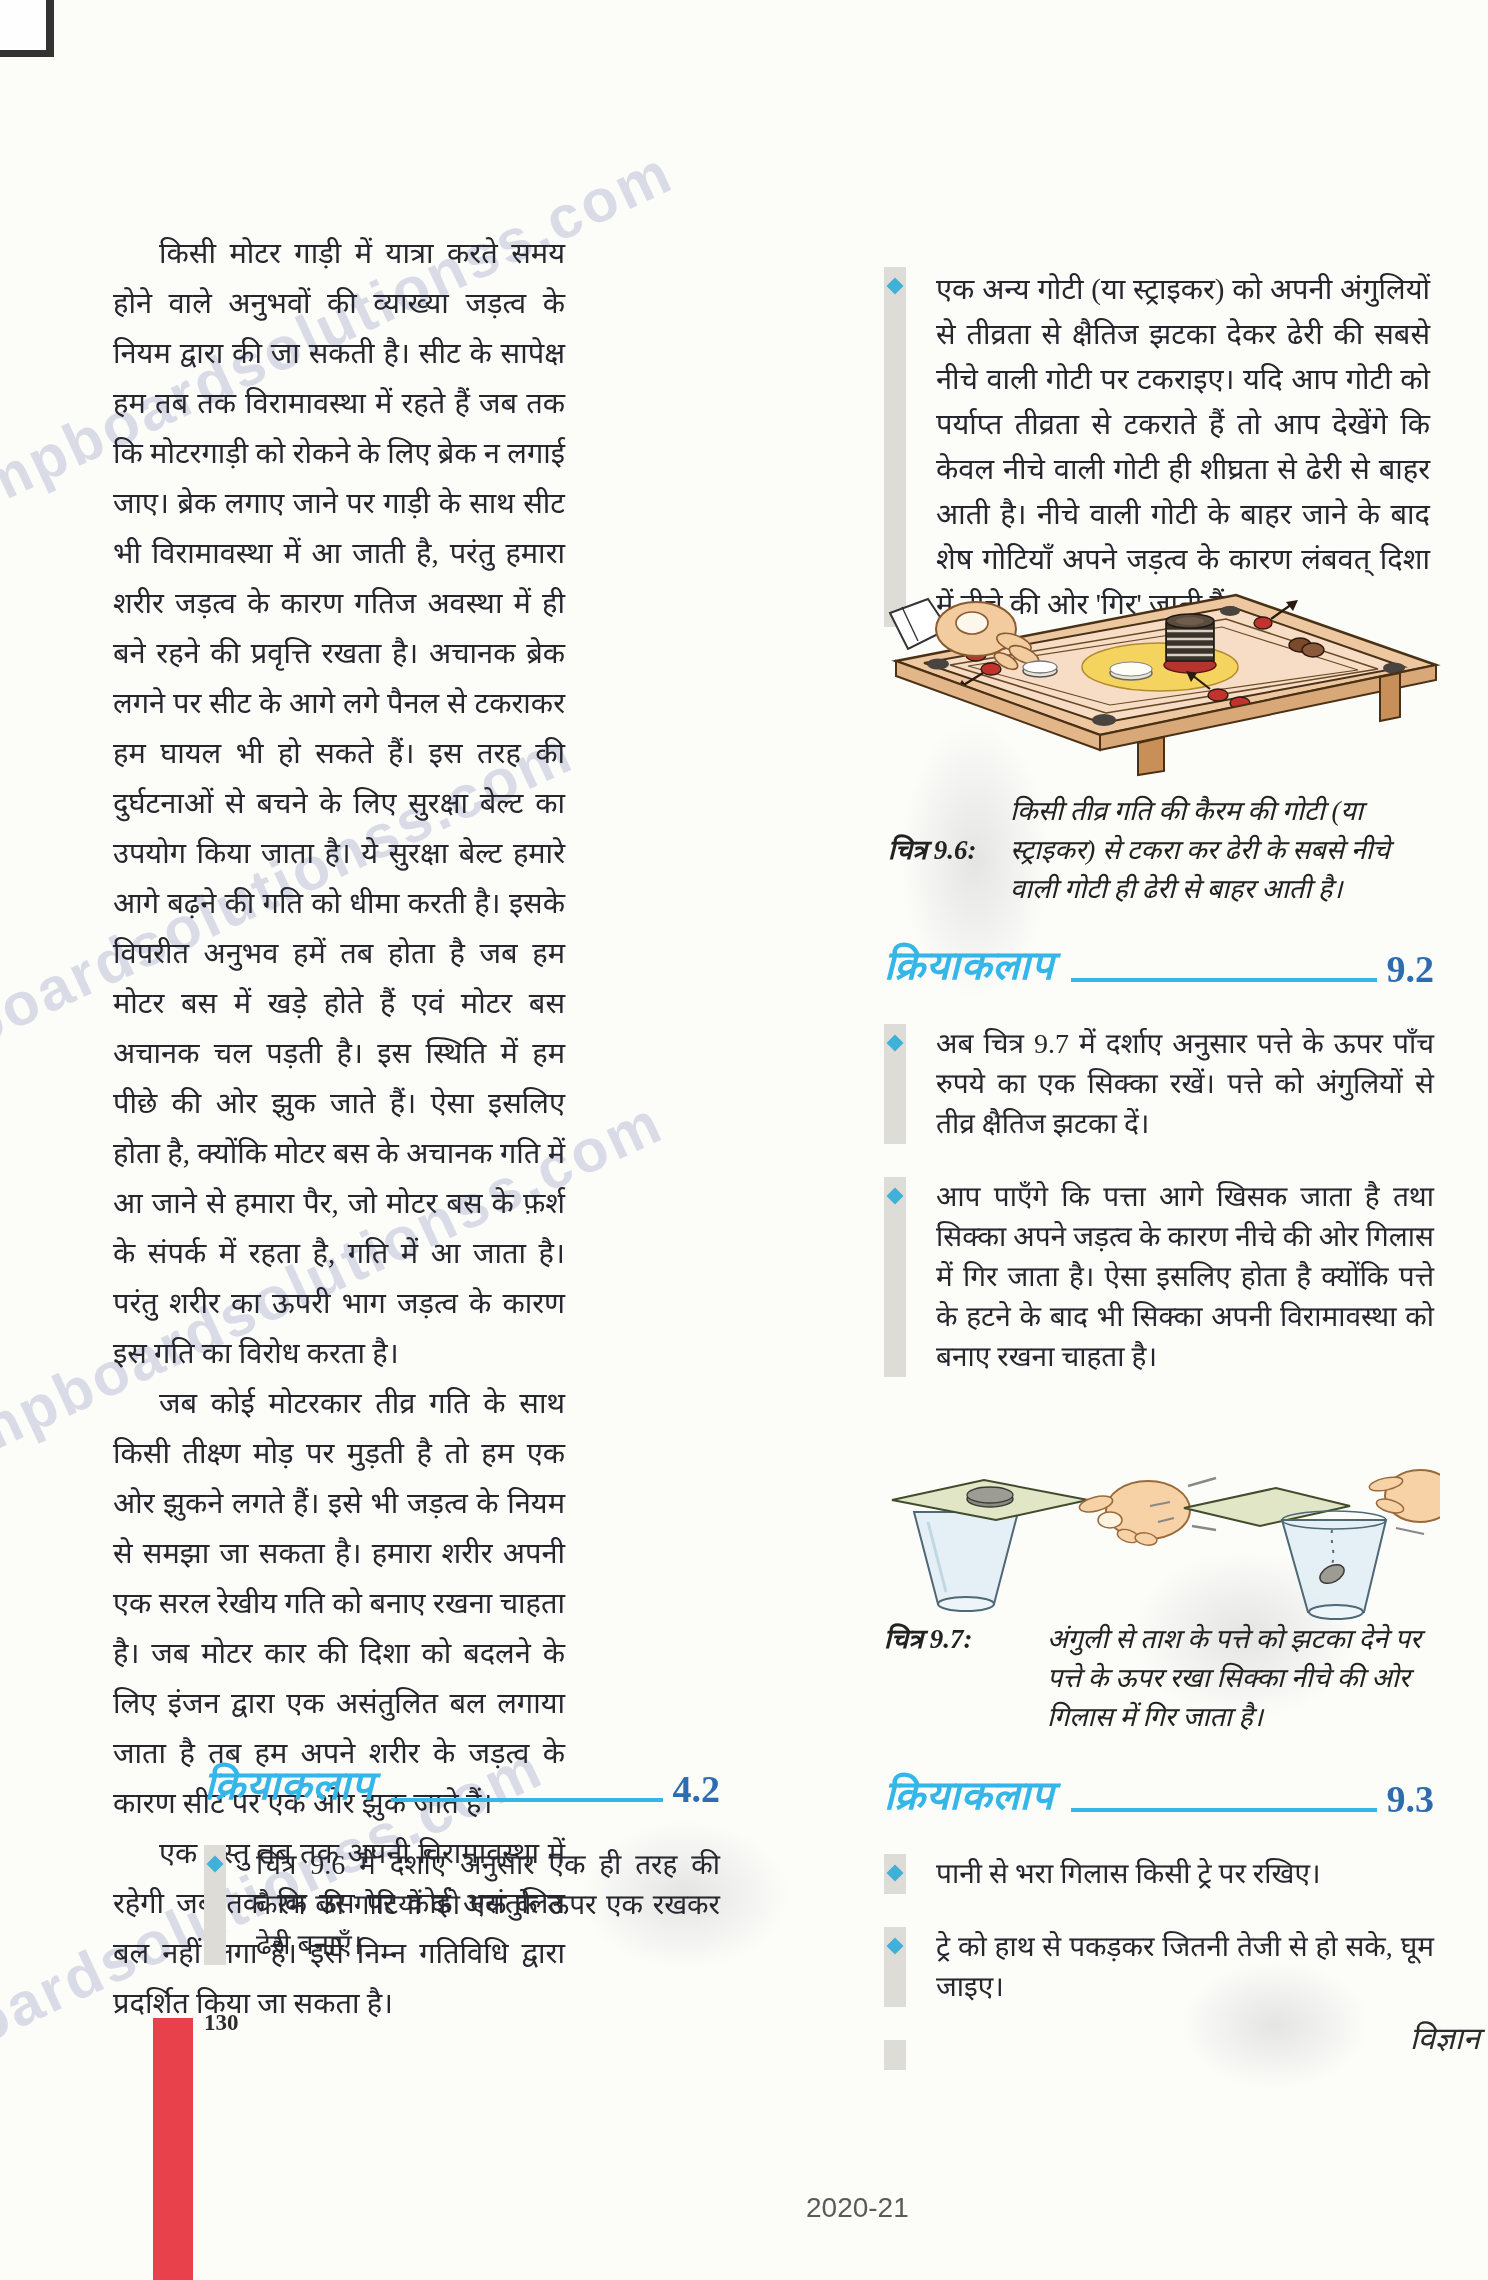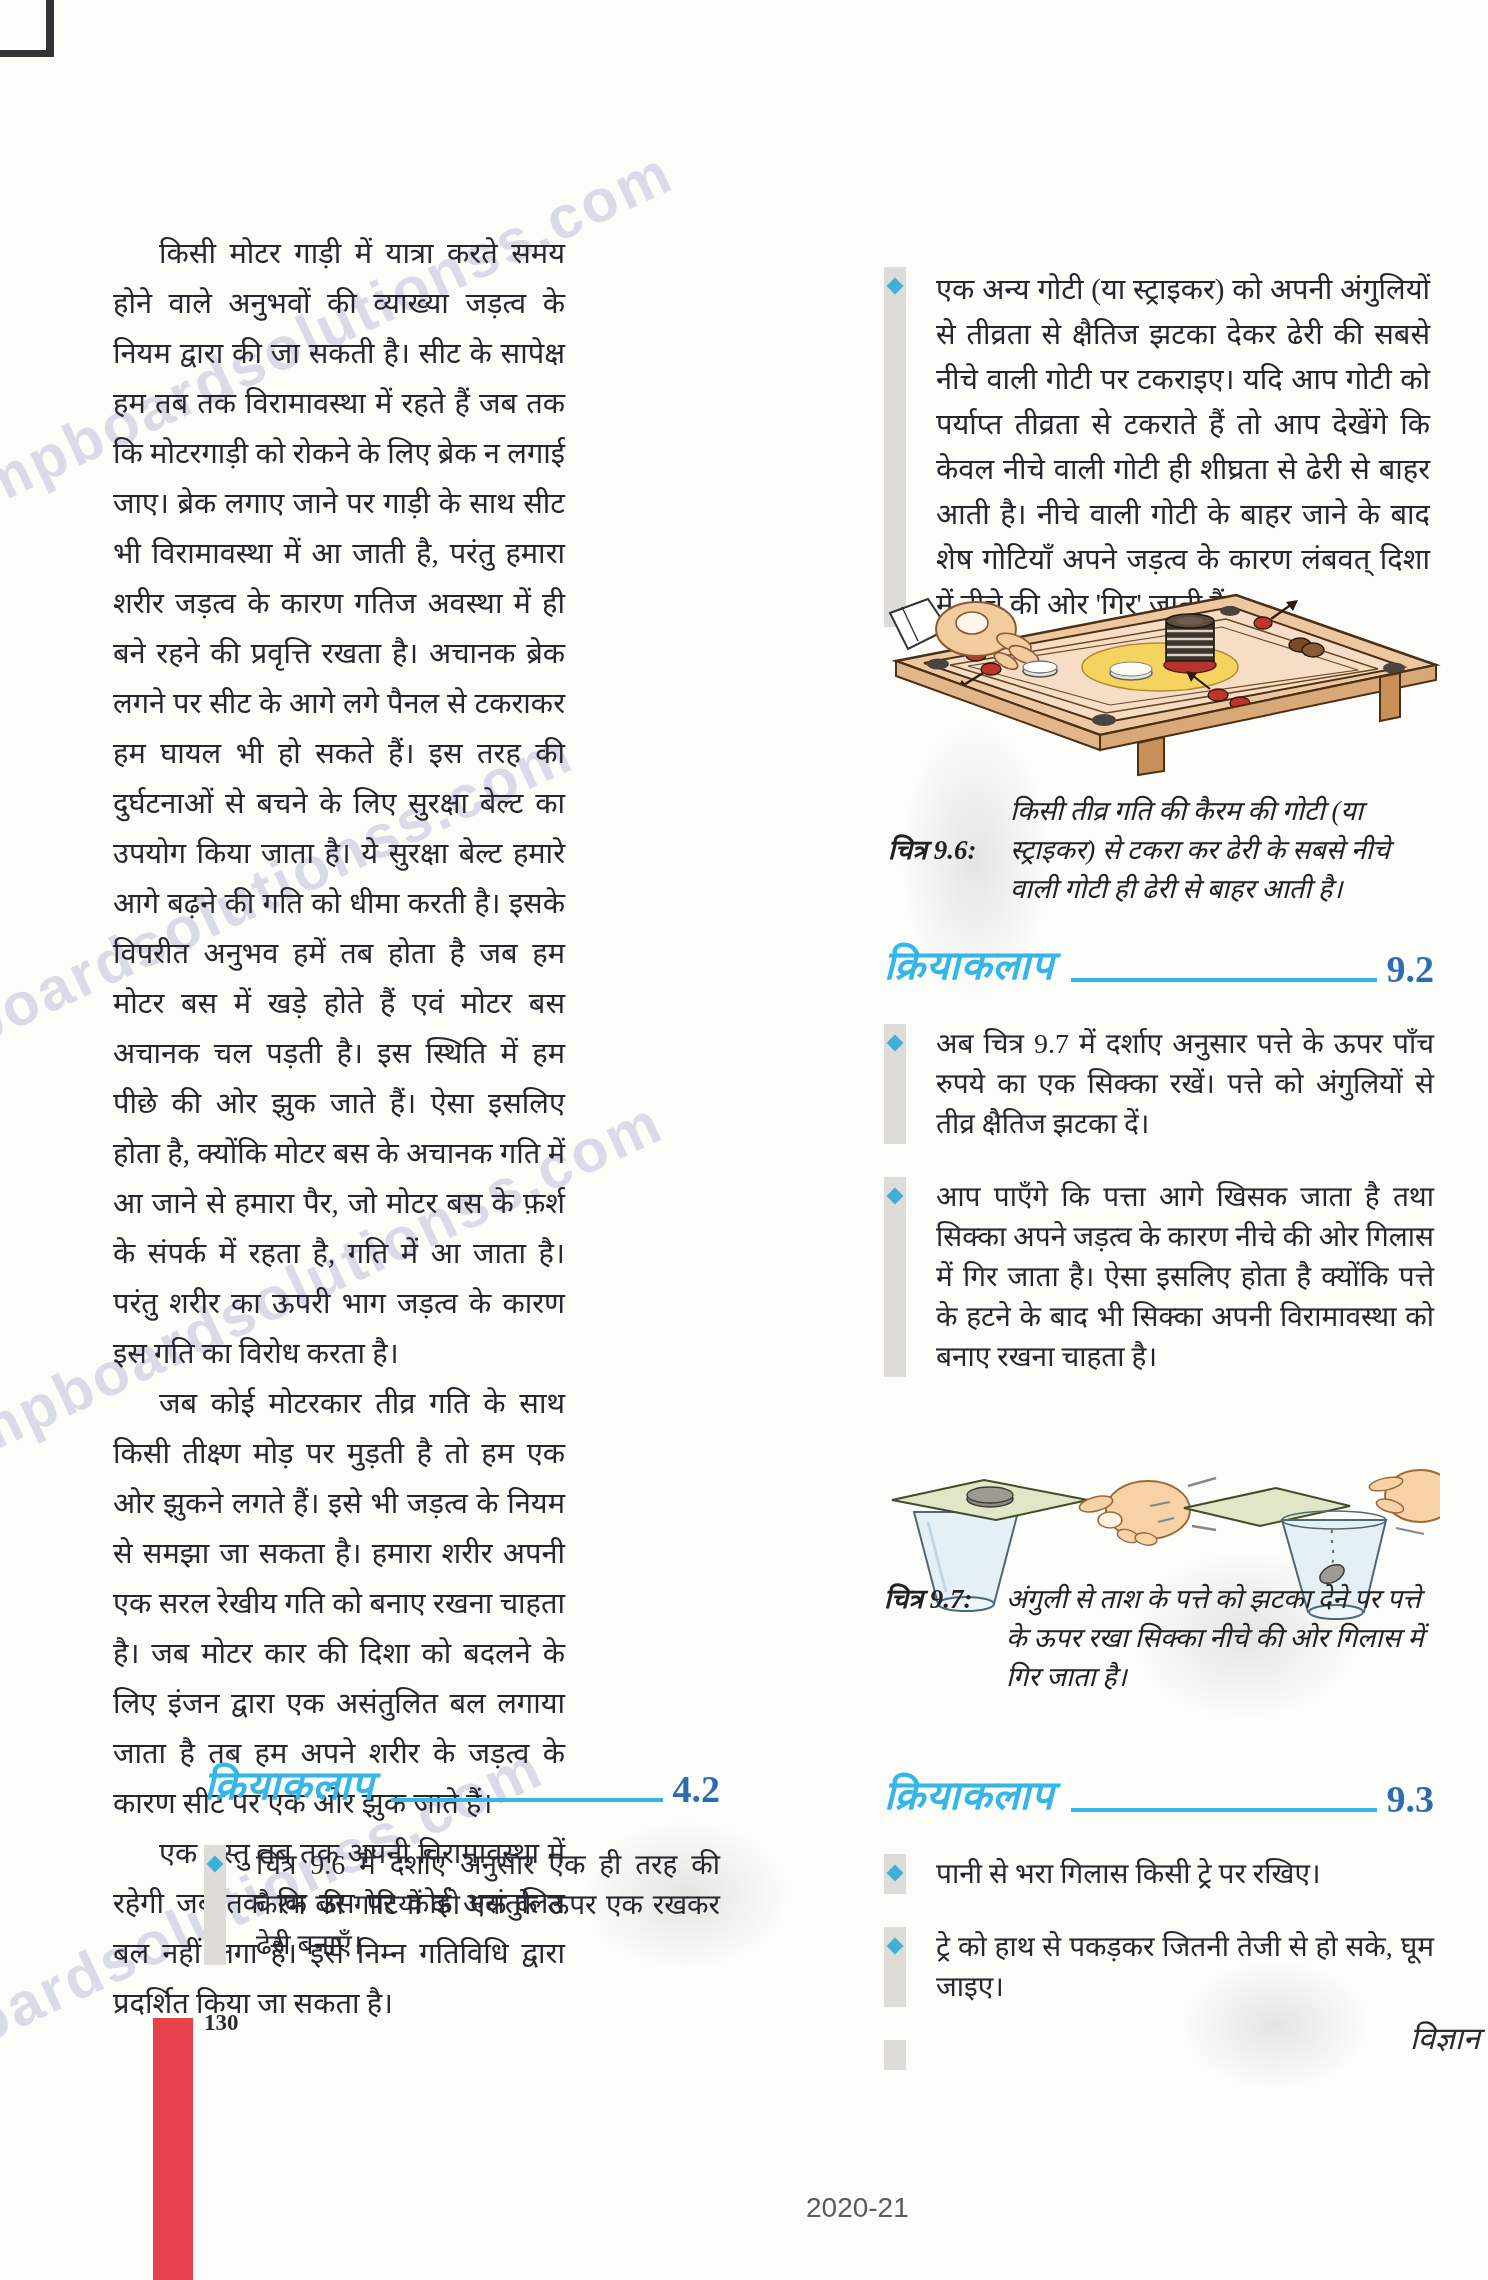--- a/index.html
+++ b/index.html
@@ -224,21 +224,21 @@
 
       <g>
         <ellipse cx="536" cy="34" rx="35" ry="26" fill="#f6d2a6" stroke="#9a6a3a" stroke-width="2"></ellipse>
         <ellipse cx="502" cy="22" rx="17" ry="6" fill="#f6d2a6" stroke="#9a6a3a" stroke-width="1.5" transform="rotate(-12 502 22)"></ellipse>
         <ellipse cx="506" cy="44" rx="14" ry="6" fill="#f6d2a6" stroke="#9a6a3a" stroke-width="1.5" transform="rotate(16 506 44)"></ellipse>
         <path d="M512,66 l28,6" stroke="#888" stroke-width="2.2" fill="none"></path>
       </g>
     </svg>
   </div>
 
-  <div class="content figcap" style="left:884px;top:1580px;width:552px;">
+  <div class="content figcap" style="left:884px;top:1620px;width:552px;gap:41px;">
     <span class="figlabel">चित्र 9.7:</span>
     <span class="figtext">अंगुली से ताश के पत्ते को झटका देने पर पत्ते के ऊपर रखा सिक्का नीचे की ओर गिलास में गिर जाता है।</span>
   </div>
 
   <div class="content" style="left:884px;top:1766px;width:550px;">
     <div class="act-header">
       <span class="act-label">क्रियाकलाप</span>
       <span class="act-rule"></span>
       <span class="act-num">9.3</span>
     </div>

